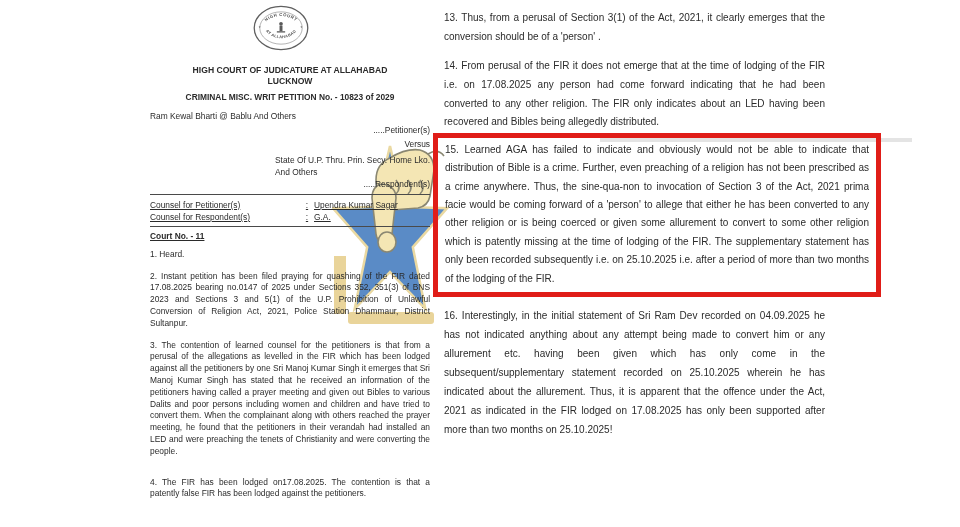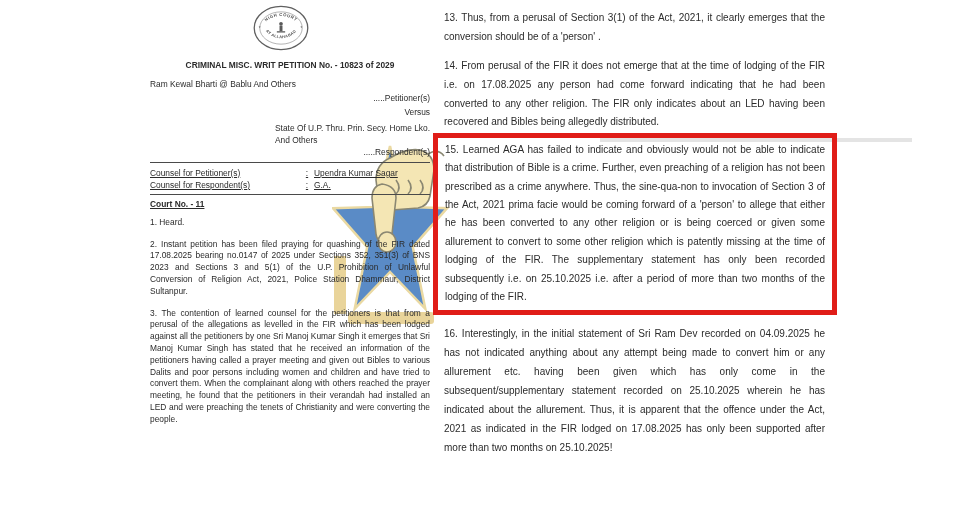--- a/index.html
+++ b/index.html
@@ -36,21 +36,21 @@
   .lc-para.last  { margin-top:19px; }
 
   
   .right-col { position:absolute; left:444px; top:0; width:381px; z-index:2;
                font-size:10px; line-height:18.8px; text-align:justify; }
   .rc-para { margin-top:11px; }
   .rc-para.p13 { margin-top:8px; line-height:19.2px; }
   .rc-para.p14 { line-height:18.6px; }
   .rc-para.p16 { margin-top:9px; line-height:19px; }
 
-  .red-box { position:relative; left:-11px; width:404px; margin-top:1px;
+  .red-box { position:relative; left:-11px; width:448px; margin-top:1px;
              border:5px solid #e01d18; padding:3px 7px 4px 7px; background:transparent; z-index:3; }
   .red-box .rc-para { margin-top:0; line-height:18.4px; }
 </style>
 </head>
 <body>
 
 <div class="page">
 
   <div class="gray-band"></div>
 
@@ -92,20 +92,24 @@
         <g fill="#5a5a5a">
           <circle cx="32" cy="21.5" r="2"></circle>
           <rect x="30.4" y="23.5" width="3.2" height="6"></rect>
           <rect x="27.5" y="29.5" width="9" height="1.4"></rect>
         </g>
         <text x="8" y="28" font-size="5" fill="#5a5a5a">*</text>
         <text x="53" y="28" font-size="5" fill="#5a5a5a">*</text>
       </svg>
     </div>
 
+    <div class="lc-title">
+      <div>HIGH COURT OF JUDICATURE AT ALLAHABAD</div>
+      <div>LUCKNOW</div>
+    </div>
 
     <div class="lc-case">CRIMINAL MISC. WRIT PETITION No. - 10823 of 2029</div>
 
     <div class="lc-party">Ram Kewal Bharti @ Bablu And Others</div>
     <div class="lc-tag">.....Petitioner(s)</div>
 
     <div class="lc-versus">Versus</div>
 
     <div class="resp-row">
       <div>
@@ -131,20 +135,21 @@
     </div>
 
     <hr class="rule">
 
     <div class="court-no">Court No. - 11</div>
 
 
     <p class="lc-para first">1. Heard.</p>
     <p class="lc-para">2. Instant petition has been filed praying for quashing of the FIR dated 17.08.2025 bearing no.0147 of 2025 under Sections 352, 351(3) of BNS 2023 and Sections 3 and 5(1) of the U.P. Prohibition of Unlawful Conversion of Religion Act, 2021, Police Station Dhammaur, District Sultanpur.</p>
     <p class="lc-para">3. The contention of learned counsel for the petitioners is that from a perusal of the allegations as levelled in the FIR which has been lodged against all the petitioners by one Sri Manoj Kumar Singh it emerges that Sri Manoj Kumar Singh has stated that he received an information of the petitioners having called a prayer meeting and given out Bibles to various Dalits and poor persons including women and children and have tried to convert them. When the complainant along with others reached the prayer meeting, he found that the petitioners in their verandah had installed an LED and were preaching the tenets of Christianity and were converting the people.</p>
+    <p class="lc-para last">4. The FIR has been lodged on17.08.2025. The contention is that a patently false FIR has been lodged against the petitioners.</p>
   </div>
 
   <div class="right-col">
     <p class="rc-para p13">13. Thus, from a perusal of Section 3(1) of the Act, 2021, it clearly emerges that the conversion should be of a 'person' .</p>
     <p class="rc-para p14">14. From perusal of the FIR it does not emerge that at the time of lodging of the FIR i.e. on 17.08.2025 any person had come forward indicating that he had been converted to any other religion. The FIR only indicates about an LED having been recovered and Bibles being allegedly distributed.</p>
 
     <div class="red-box">
       <p class="rc-para">15. Learned AGA has failed to indicate and obviously would not be able to indicate that distribution of Bible is a crime. Further, even preaching of a religion has not been prescribed as a crime anywhere. Thus, the sine-qua-non to invocation of Section 3 of the Act, 2021 prima facie would be coming forward of a 'person' to allege that either he has been converted to any other religion or is being coerced or given some allurement to convert to some other religion which is patently missing at the time of lodging of the FIR. The supplementary statement has only been recorded subsequently i.e. on 25.10.2025 i.e. after a period of more than two months of the lodging of the FIR.</p>
     </div>
 

